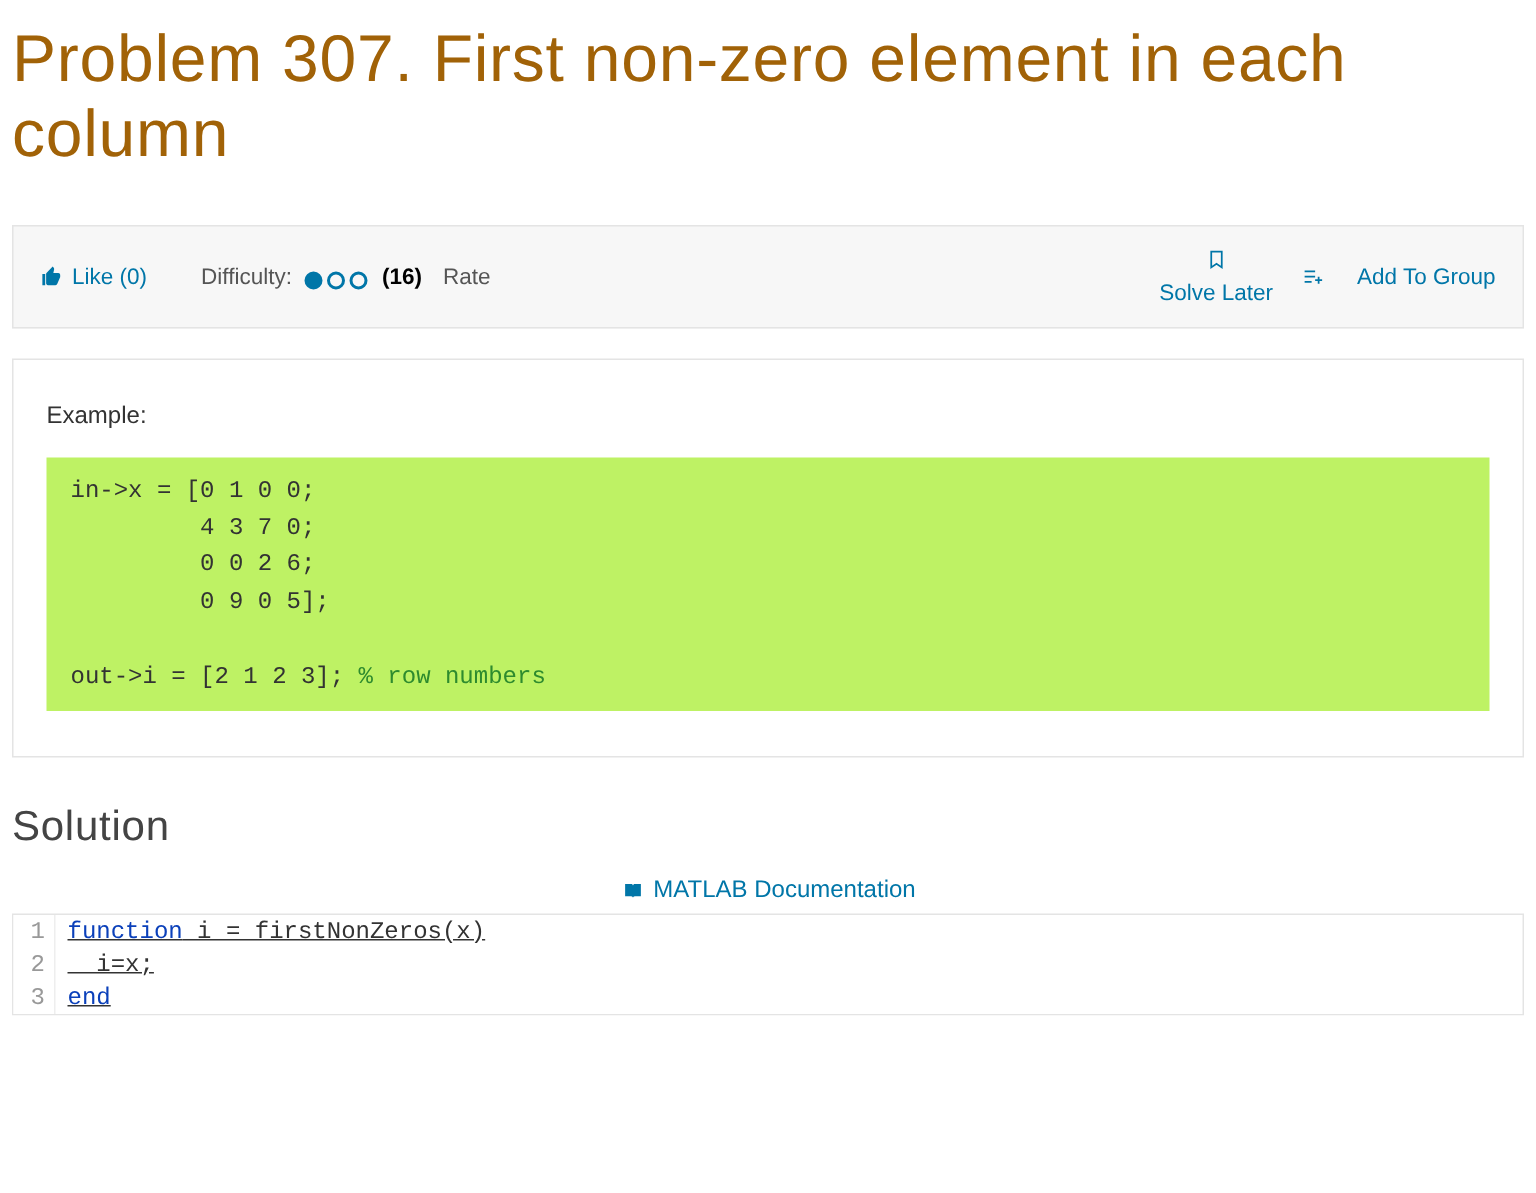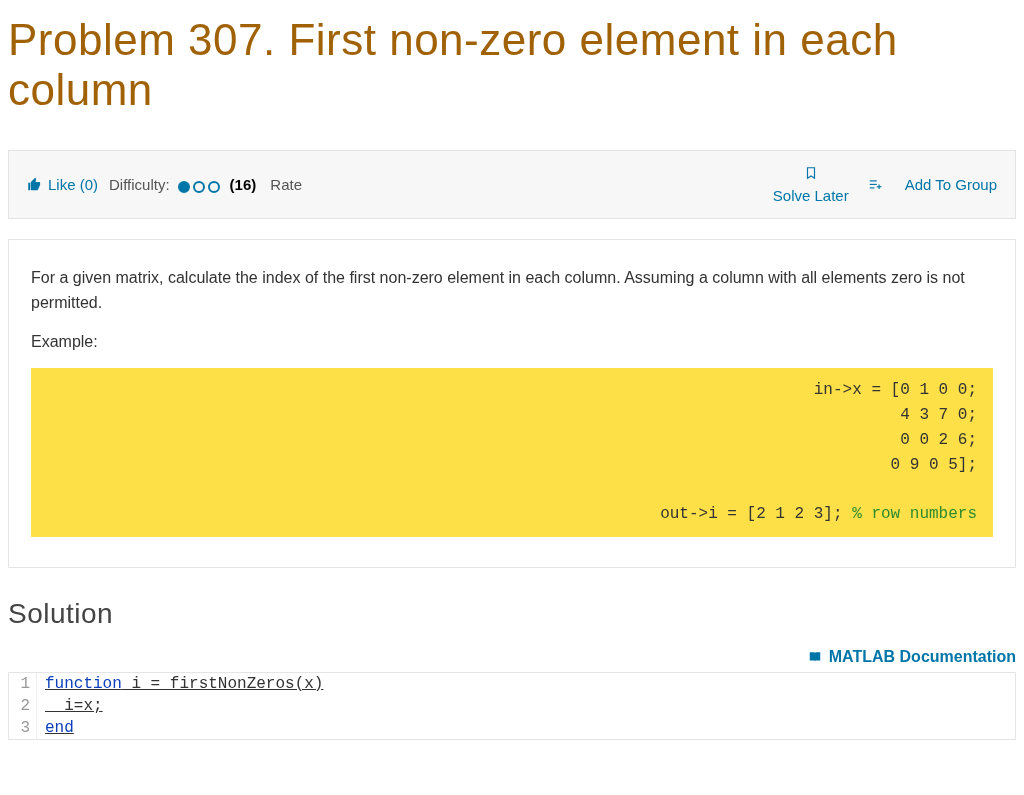--- a/index.html
+++ b/index.html
@@ -19,21 +19,21 @@
   }
   .toolbar {
     border: 1px solid #e4e4e4;
     background: #f7f7f7;
     margin: 15px 8px 0 8px;
     padding: 14px 18px;
     display: flex;
     align-items: center;
     font-size: 15px;
   }
-  .toolbar .left { display: flex; align-items: center; gap: 11px; }
+  .toolbar .left { display: flex; align-items: center; gap: 36px; }
   .toolbar .spacer { flex: 1; }
   .toolbar .right { display: flex; align-items: center; gap: 18px; }
   .like-btn { color: #0076a8; display: flex; align-items: center; gap: 6px; cursor: pointer; }
   .difficulty-wrap { display: flex; align-items: flex-end; gap: 8px; color: #555; }
   .dot-row { display: flex; gap: 3px; align-items: center; }
   .dot { width: 12px; height: 12px; border-radius: 50%; border: 2px solid #0076a8; display: inline-block; }
   .dot.filled { background: #0076a8; }
   .diff-count { color: #000000; padding-left: 2px; font-weight: bold; }
   .rate-link { color: #555; cursor: pointer; margin-left: 6px; }
   .solve-later { color: #0076a8; display: flex; align-items: center; gap: 6px; cursor: pointer; flex-direction: column; }
@@ -41,42 +41,40 @@
   .panel {
     border: 1px solid #e4e4e4;
     margin: 20px 8px 0 8px;
     padding: 26px 22px 30px 22px;
     font-size: 16px;
     line-height: 1.55;
     color: #333;
   }
   .panel p { margin-bottom: 14px; }
   .code-block {
-    background: #fde047;
+    background: #bef264;
     font-family: "Courier New", Courier, monospace;
     font-size: 16px;
     padding: 10px 16px 10px 16px;
     white-space: pre;
     color: #333;
     margin: 6px 0 0 0;
-    text-align: right;
   }
   .code-block .comment { color: #2e8b2e; margin-top: 28px; }
   h2.solution-title {
     font-weight: 300;
     font-size: 28px;
     color: #444;
     padding: 30px 8px 10px 8px;
     letter-spacing: 0.5px;
   }
   .doc-link-row {
     display: flex;
-    justify-content: flex-end;
+    justify-content: center;
     padding: 8px 8px 6px 8px;
-    font-weight: bold;
   }
   .doc-link { color: #0076a8; display: flex; align-items: center; gap: 6px; cursor: pointer; font-size: 16px; }
   .editor {
     border: 1px solid #e4e4e4;
     margin: 0 8px 0 8px;
     font-family: "Courier New", Courier, monospace;
     font-size: 16px;
   }
   .editor-row { display: flex; }
   .gutter {
@@ -140,21 +138,20 @@
             <line x1="19" y1="11" x2="19" y2="19"></line>
             <line x1="15" y1="15" x2="23" y2="15"></line>
           </svg>
       </span>
       <span>Add To Group</span>
     </div>
   </div>
 </div>
 
 <div class="panel">
-  <p>For a given matrix, calculate the index of the first non-zero element in each column. Assuming a column with all elements zero is not permitted.</p>
   <p>Example:</p>
   <div class="code-block"><span>in-&gt;x = [0 1 0 0;
          4 3 7 0;
          0 0 2 6;
          0 9 0 5];
 </span>
 <span>out-&gt;i = [2 1 2 3]; </span><span class="comment">% row numbers</span></div>
 </div>
 
 <h2 class="solution-title">Solution</h2>

